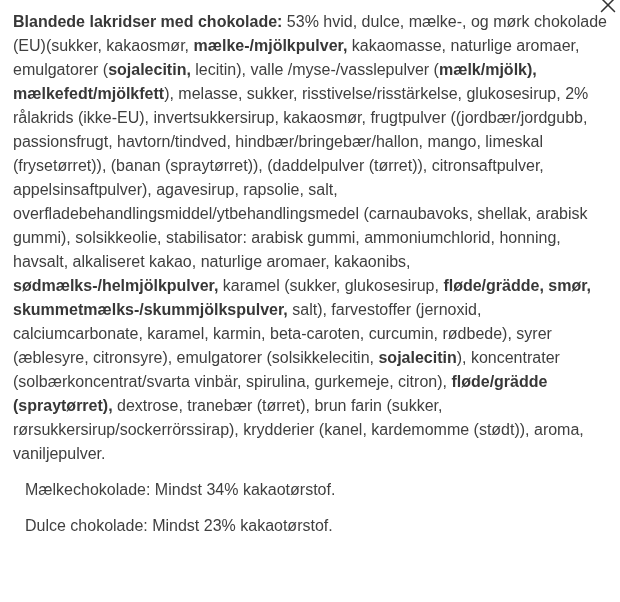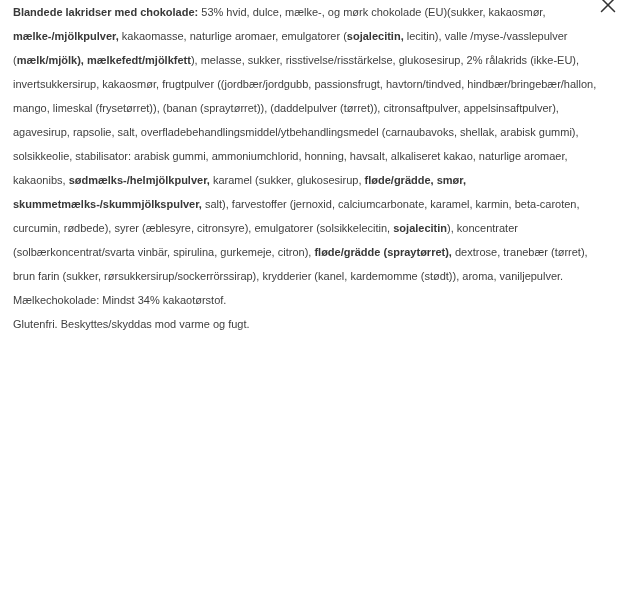--- a/index.html
+++ b/index.html
@@ -7,35 +7,35 @@
   body {
     width: 620px;
     height: 602px;
     background: #ffffff;
     font-family: "Liberation Sans", "DejaVu Sans", sans-serif;
     color: #3f3f3f;
     overflow: hidden;
     position: relative;
   }
   .modal-content {
-    padding: 0 13px 0 13px;
-    font-size: 11px;
+    padding: 10px 13px 0 13px;
+    font-size: 16px;
     line-height: 24px;
   }
   .ingredients-paragraph {
     margin: 0;
     padding: 0;
   }
   .ingredients-paragraph b,
   .footer-line b {
     font-weight: 700;
     color: #383838;
   }
   .footer-line {
-    margin: 0;
+    margin: 12px;
     padding: 0;
   }
   .close-btn {
     position: absolute;
     top: -4px;
     right: 3px;
     width: 18px;
     height: 18px;
     padding: 0;
     margin: 0;
@@ -54,14 +54,14 @@
 <button class="close-btn" aria-label="close">
   <svg width="18" height="18" viewBox="0 0 18 18">
     <line x1="2.5" y1="2.5" x2="15.5" y2="15.5" stroke="#333333" stroke-width="1.5" stroke-linecap="round"></line>
     <line x1="15.5" y1="2.5" x2="2.5" y2="15.5" stroke="#333333" stroke-width="1.5" stroke-linecap="round"></line>
   </svg>
 </button>
 
 <div class="modal-content">
   <p class="ingredients-paragraph"><b>Blandede lakridser med chokolade:</b><span> 53% hvid, dulce, mælke-, og mørk chokolade (EU)(sukker, kakaosmør, </span><b>mælke-/mjölkpulver,</b><span> kakaomasse, naturlige aromaer, emulgatorer (</span><b>sojalecitin,</b><span> lecitin), valle /myse-/vasslepulver (</span><b>mælk/mjölk), mælkefedt/mjölkfett</b><span>), melasse, sukker, risstivelse/risstärkelse, glukosesirup, 2% rålakrids (ikke-EU), invertsukkersirup, kakaosmør, frugtpulver ((jordbær/jordgubb, passionsfrugt, havtorn/tindved, hindbær/bringebær/hallon, mango, limeskal (frysetørret)), (banan (spraytørret)), (daddelpulver (tørret)), citronsaftpulver, appelsinsaftpulver), agavesirup, rapsolie, salt, overfladebehandlingsmiddel/ytbehandlingsmedel (carnaubavoks, shellak, arabisk gummi), solsikkeolie, stabilisator: arabisk gummi, ammoniumchlorid, honning, havsalt, alkaliseret kakao, naturlige aromaer, kakaonibs, </span><b>sødmælks-/helmjölkpulver,</b><span> karamel (sukker, glukosesirup, </span><b>fløde/grädde, smør, skummetmælks-/skummjölkspulver,</b><span> salt), farvestoffer (jernoxid, calciumcarbonate, karamel, karmin, beta-caroten, curcumin, rødbede), syrer (æblesyre, citronsyre), emulgatorer (solsikkelecitin, </span><b>sojalecitin</b><span>), koncentrater (solbærkoncentrat/svarta vinbär, spirulina, gurkemeje, citron), </span><b>fløde/grädde (spraytørret),</b><span> dextrose, tranebær (tørret), brun farin (sukker, rørsukkersirup/sockerrörssirap), krydderier (kanel, kardemomme (stødt)), aroma, vaniljepulver.</span></p>
   <div class="footer-line">Mælkechokolade: Mindst 34% kakaotørstof.</div>
-  <div class="footer-line">Glutenfri. Beskyttes/skyddas mod varme og fugt.</div>
+  <div class="footer-line">Dulce chokolade: Mindst 23% kakaotørstof.</div>
 </div>
 
 </body></html>

